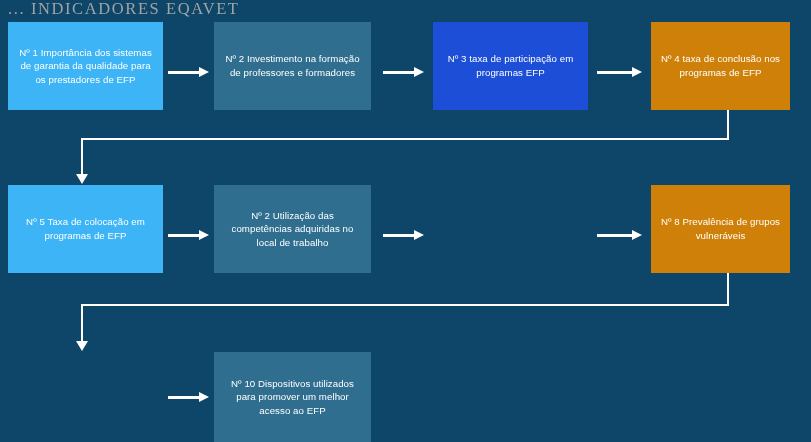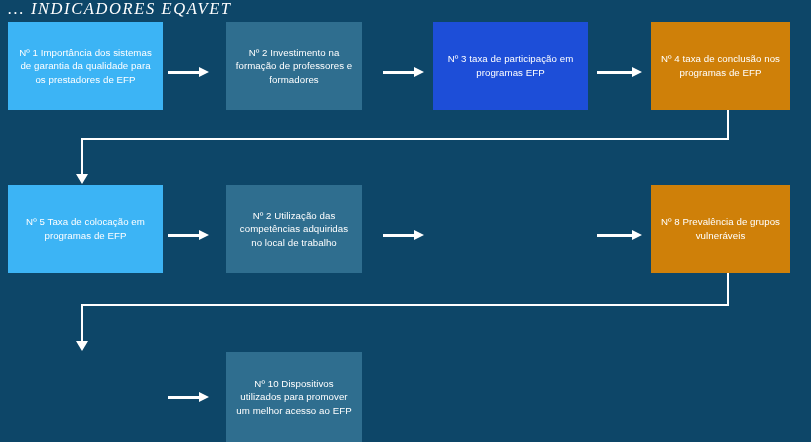--- a/index.html
+++ b/index.html
@@ -21,24 +21,23 @@
   }
 
   
   .title {
     position: absolute;
     left: 8px;
     top: -1px;
     font-family: "Liberation Serif", serif;
     font-size: 16.5px;
     letter-spacing: 1.6px;
-    color: #ffffff;
+    color: #a3a3a3;
     white-space: nowrap;
     line-height: 20px;
-    font-style: italic;
   }
 
   
   .box {
     position: absolute;
     box-sizing: border-box;
     display: flex;
     align-items: center;
     justify-content: center;
     text-align: center;
@@ -54,21 +53,21 @@
   .c-steel     { background: #2f6e8f; }
   .c-amber     { background: #1d4ed8; }
   .c-orange    { background: #cf8009; }
 
   
   .r1 { top: 22px;  height: 88px; }
   .r2 { top: 185px; height: 88px; }
   .r3 { top: 352px; height: 90px; }
 
   .col1 { left: 8px;   width: 155px; }
-  .col2 { left: 226px; width: 136px; }
+  .col2 { left: 214px; width: 157px; }
   .col3 { left: 433px; width: 155px; }
   .col4 { left: 651px; width: 139px; }
 
   
   .harrow {
     position: absolute;
     height: 11px;
   }
   .harrow .shaft {
     position: absolute;

